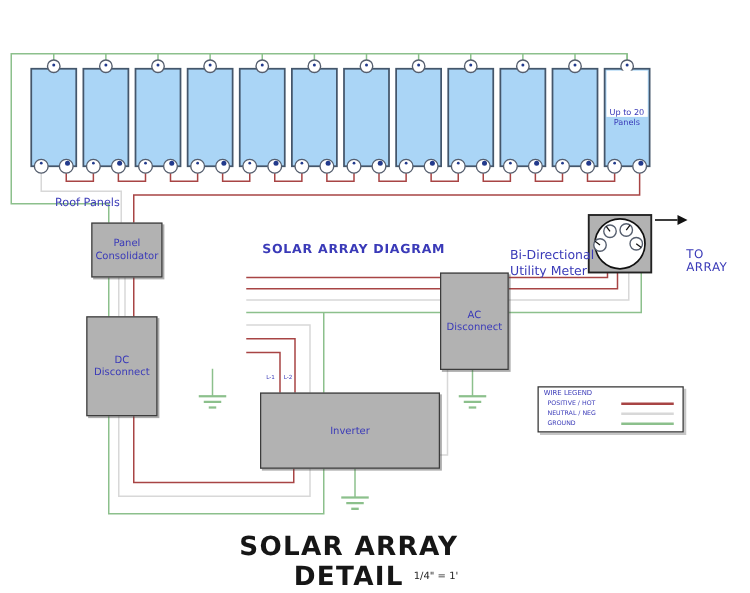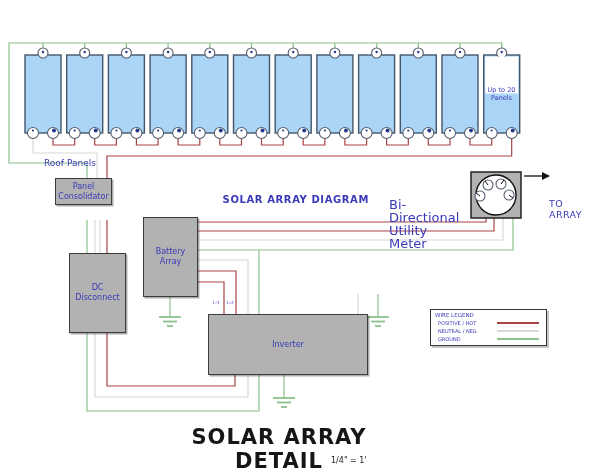--- a/index.html
+++ b/index.html
@@ -13,24 +13,24 @@
   .gbar{stroke:var(--gnd);stroke-width:1.8px;}
   .panel{fill:var(--panel);stroke:#44566b;stroke-width:1.4px;}
   .conn{fill:#fff;stroke:#555e6e;stroke-width:1.1px;}
   .dot{fill:#223a8c;}
   .lbl{position:absolute;z-index:3;color:var(--blue);margin-top:28px;}
   .box{position:absolute;z-index:2;background:var(--boxfill);border:1.5px solid #3c3c3c;
        box-sizing:border-box;display:flex;align-items:center;justify-content:center;
        text-align:center;color:var(--blue);font-size:8px;line-height:1.25;
        box-shadow:1.5px 1.5px 0 rgba(70,70,70,.45);}
   #roof-label{left:44px;top:130px;width:62px;font-size:9px;}
-  #diagram-title{left:197px;top:166px;width:172px;text-align:right;font-size:10px;
+  #diagram-title{left:197px;top:166px;width:172px;text-align:center;font-size:10px;
                  font-weight:bold;letter-spacing:.6px;}
   #up-to-20{left:484px;top:58px;width:35px;font-size:6.5px;line-height:1.3;text-align:center;}
-  #meter-label{left:389px;top:170px;width:68px;font-size:13px;line-height:13px;}
+  #meter-label{left:408px;top:170px;width:68px;font-size:10px;line-height:13px;}
   #to-grid{left:549px;top:170px;width:50px;font-size:9.5px;letter-spacing:.4px;}
   .lterm{position:absolute;z-index:3;width:13px;font-size:4.5px;color:var(--blue);text-align:center;}
   #l1{left:210px;top:300px;} #l2{left:224px;top:300px;}
   #legend{position:absolute;z-index:3;left:430px;top:309px;width:117px;height:37px;
           background:#fff;border:1px solid #333;box-sizing:border-box;padding:2px 4px;
           box-shadow:2px 2px 0 #c6c6c6;}
   #legend-title{font-size:5.5px;color:var(--blue);margin-bottom:1px;}
   .lg-row{display:flex;align-items:center;height:8px;}
   .lg-label{flex:1;font-size:5px;color:var(--blue);padding-left:3px;}
   .lg-line{width:42px;height:1.6px;margin-right:3px;}
@@ -249,24 +249,24 @@
       </g>
     </g>
   </svg>
 
   <div class="lbl" id="roof-label">Roof Panels</div>
   <div class="lbl" id="diagram-title">SOLAR ARRAY DIAGRAM</div>
   <div class="lbl" id="up-to-20">Up to 20 Panels</div>
   <div class="lbl" id="meter-label">Bi-Directional Utility Meter</div>
   <div class="lbl" id="to-grid">TO ARRAY</div>
 
-  <div class="box" style="left:55px;top:178px;width:57px;height:27px;">Panel Consolidator</div>
+  <div class="box" style="left:73px;top:178px;width:57px;height:44px;">Panel Consolidator</div>
   <div class="box" style="left:69px;top:253px;width:57px;height:80px;">DC Disconnect</div>
-  <div class="box" style="left:143px;top:217px;width:55px;height:80px;">Battery Array</div>
-  <div class="box" style="left:208px;top:314px;width:160px;height:61px;">Inverter</div>
+  <div class="box" style="left:352px;top:218px;width:55px;height:78px;">AC Disconnect</div>
+  <div class="box" style="left:208px;top:314px;width:144px;height:61px;">Inverter</div>
 
   <div class="lterm" id="l1">L-1</div>
   <div class="lterm" id="l2">L-2</div>
 
   <div id="legend">
     <div id="legend-title">WIRE LEGEND</div>
     <div id="legend-rows">
         <div class="lg-row">
           <span class="lg-label">POSITIVE / HOT</span>
           <span class="lg-line" style="background: rgb(168, 68, 68);"></span>

